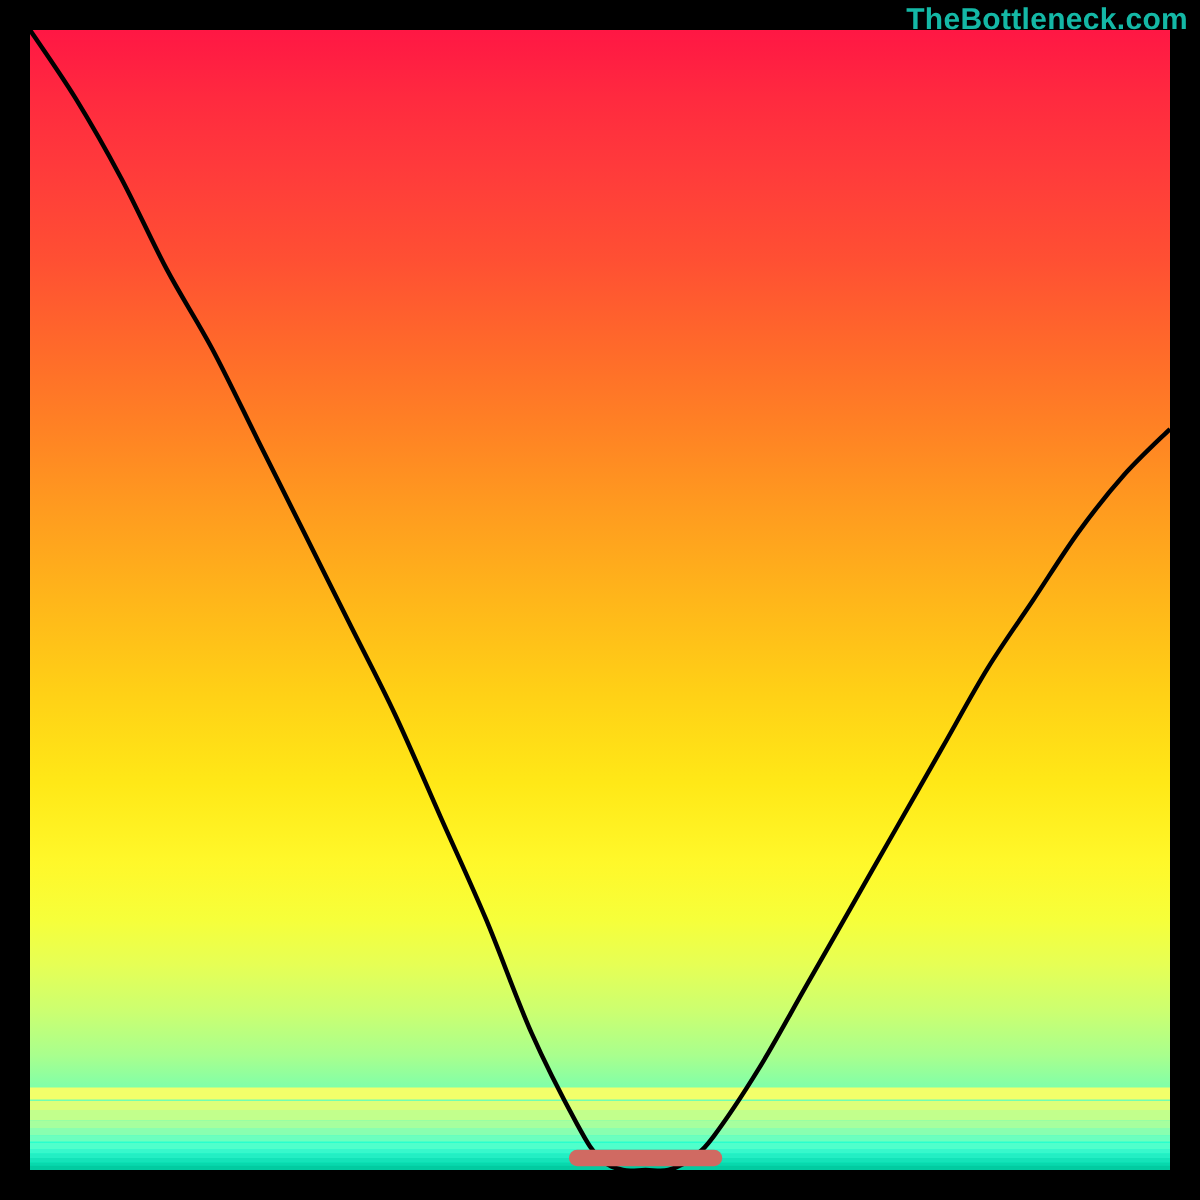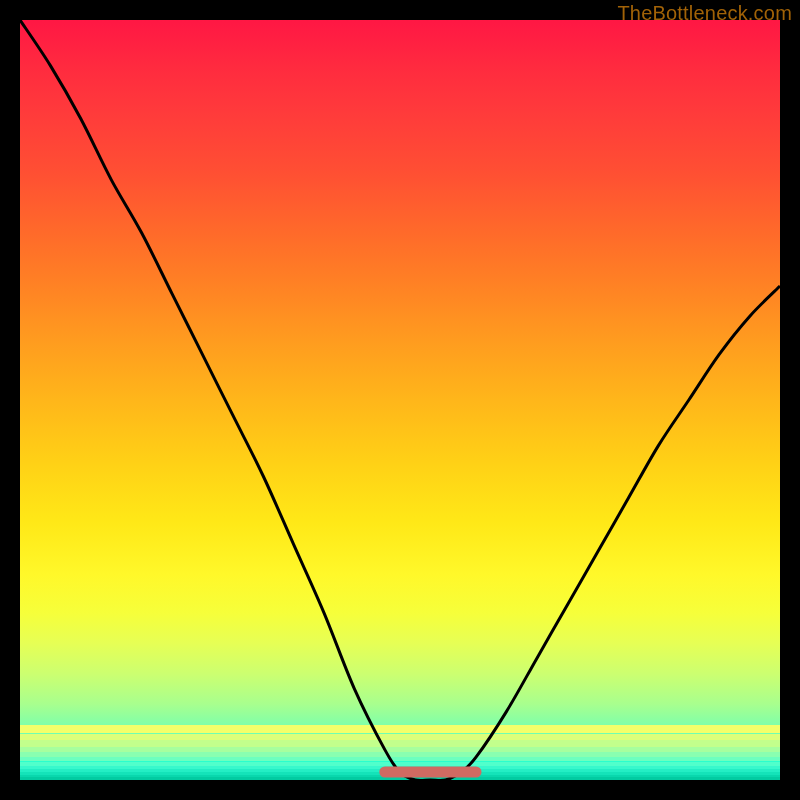--- a/index.html
+++ b/index.html
@@ -60,22 +60,22 @@
     inset: 0;
     width: 760px;
     height: 760px;
   }
   .watermark {
     position: absolute;
     top: 2px;
     right: 8px;
     font-family: Arial, Helvetica, sans-serif;
     font-size: 20px;
-    font-weight: 400;
-    color: #a16207;
+    font-weight: 700;
+    color: #14b8a6;
     letter-spacing: 0.2px;
     user-select: none;
   }
 </style>
 </head>
 <body>
 
 <div class="stage">
   <div class="plot">
     <div class="gradient"></div>

